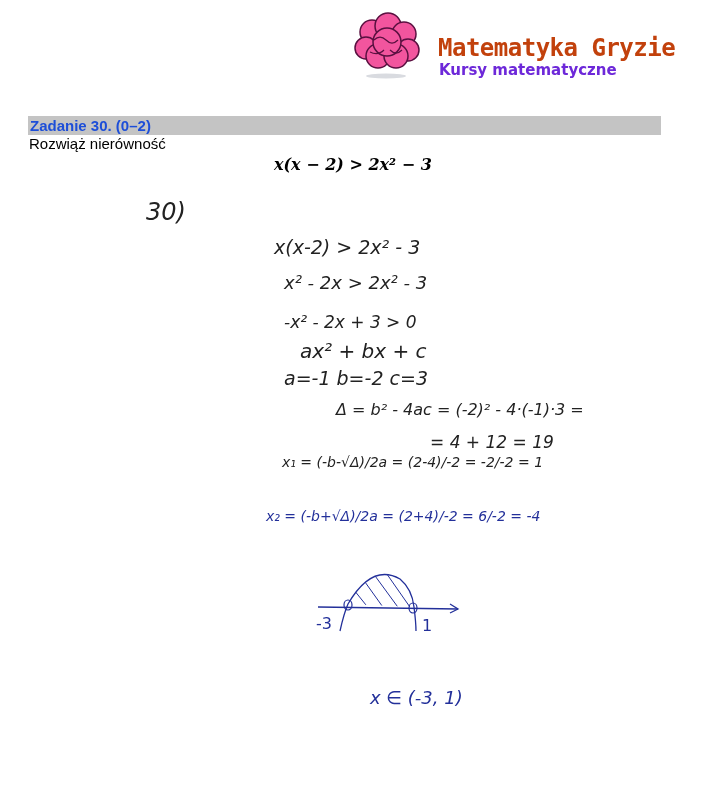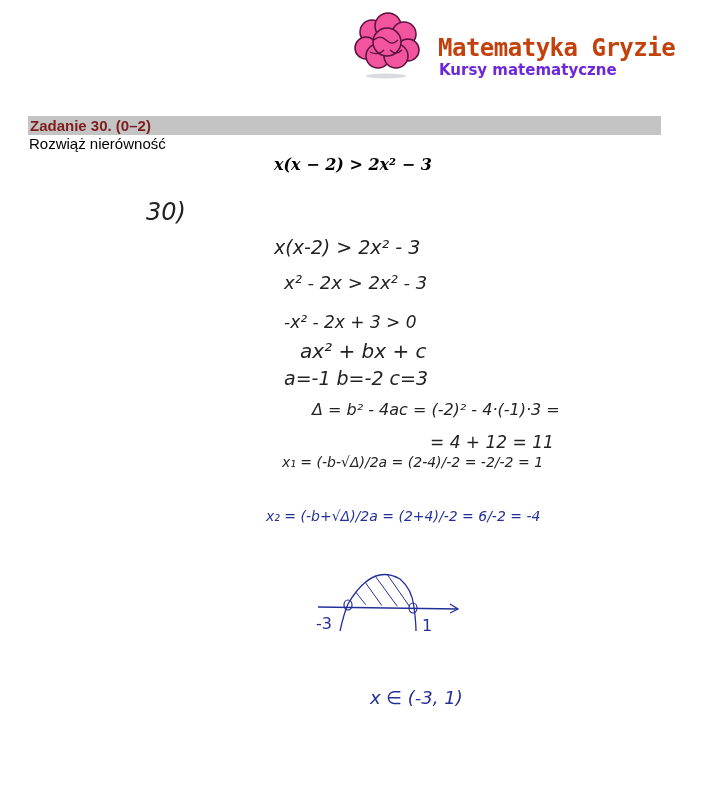--- a/index.html
+++ b/index.html
@@ -1,21 +1,21 @@
 <!DOCTYPE html>
 <html><head>
 <meta charset="utf-8">
 <style>
   html,body{margin:0;padding:0;}
   body{width:704px;height:810px;background:#ffffff;position:relative;overflow:hidden;font-family:"Liberation Sans",sans-serif;}
   .logo{position:absolute;left:352px;top:10px;width:70px;height:72px;}
   .brand-title{position:absolute;left:438px;top:34px;font-family:"DejaVu Sans Mono",monospace;font-weight:bold;font-size:24px;color:#c2410c;letter-spacing:-0.5px;white-space:nowrap;}
   .brand-sub{position:absolute;left:439px;top:61px;font-family:"DejaVu Sans",sans-serif;font-weight:bold;font-size:15px;color:#6d28d9;white-space:nowrap;}
   .task-header{position:absolute;left:28px;top:116px;width:633px;height:19px;background:#c4c4c4;}
-  .task-header span{position:absolute;left:2px;top:0px;font-weight:bold;font-size:15px;color:#7f1d1d;line-height:19px;}
+  .task-header span{position:absolute;left:2px;top:0px;font-weight:bold;font-size:15px;color:#1d4ed8;line-height:19px;}
   .task-instr{position:absolute;left:29px;top:135px;font-size:15px;color:#000;}
   .task-formula{position:absolute;left:274px;top:155px;font-family:"DejaVu Serif",serif;font-style:italic;font-size:16px;color:#000;white-space:nowrap;font-weight:bold;}
   .hw{position:absolute;font-family:"DejaVu Sans",sans-serif;white-space:nowrap;font-style:italic;}
   .black{color:#222;}
   .blue{color:#23309a;}
 </style>
 </head>
 <body>
 
 <svg class="logo" viewBox="0 0 70 72">
@@ -44,22 +44,22 @@
 </div>
 <div class="task-instr">Rozwiąż nierówność</div>
 <div class="task-formula">x(x − 2) &gt; 2x² − 3</div>
 
 <div class="hw black" style="left:146px;top:198px;font-size:24px;">30)</div>
 <div class="hw black" style="left:274px;top:236px;font-size:19px;text-align:center;">x(x-2) &gt; 2x² - 3</div>
 <div class="hw black" style="left:284px;top:272px;font-size:18px;">x² - 2x &gt; 2x² - 3</div>
 <div class="hw black" style="left:284px;top:312px;font-size:17px;">-x² - 2x + 3 &gt; 0</div>
 <div class="hw black" style="left:300px;top:339px;font-size:20px;">ax² + bx + c</div>
 <div class="hw black" style="left:284px;top:367px;font-size:19px;">a=-1    b=-2   c=3</div>
-<div class="hw black" style="left:312px;top:400px;font-size:16px;">Δ = b² - 4ac = (-2)² - 4·(-1)·3 =</div>
-<div class="hw black" style="left:430px;top:432px;font-size:17px;">= 4 + 12 = 11</div>
+<div class="hw black" style="left:336px;top:400px;font-size:16px;">Δ = b² - 4ac = (-2)² - 4·(-1)·3 =</div>
+<div class="hw black" style="left:430px;top:432px;font-size:17px;">= 4 + 12 = 19</div>
 <div class="hw black" style="left:282px;top:454px;font-size:14px;">x₁ = (-b-√Δ)/2a = (2-4)/-2 = -2/-2 = 1</div>
 <div class="hw blue" style="left:266px;top:508px;font-size:14px;">x₂ = (-b+√Δ)/2a = (2+4)/-2 = 6/-2 = -4</div>
 
 <svg style="position:absolute;left:310px;top:565px;" width="160" height="80">
   <defs>
     <clipPath id="cp">
         <path d="M38 39 Q62 -2 90 14 Q102 24 104 42 Z"></path>
       </clipPath>
   </defs>
   <g clip-path="url(#cp)" stroke="#23309a" stroke-width="1">

